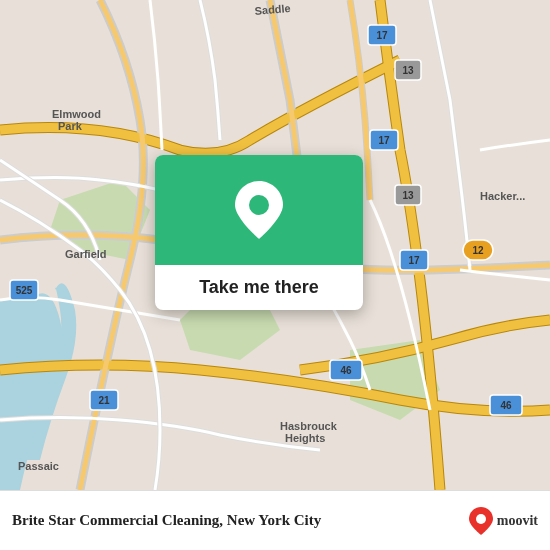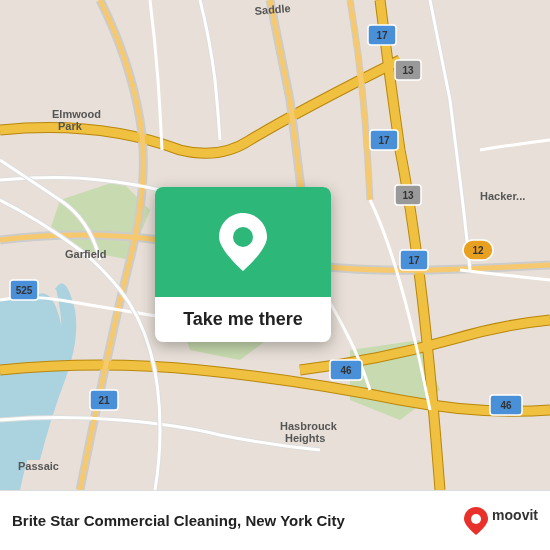--- a/index.html
+++ b/index.html
@@ -25,27 +25,26 @@
       height: 100%;
       position: absolute;
       top: 0; left: 0;
     }
 
     
     #location-card {
       position: absolute;
       top: 155px;
       left: 155px;
-      width: 176px;
+      width: 208px;
       background: white;
       border-radius: 8px;
       box-shadow: 0 4px 15px rgba(0,0,0,0.3);
       overflow: hidden;
       cursor: pointer;
-      margin-top: 32px;
     }
 
     #card-green-area {
       background: #2db87a;
       height: 110px;
       display: flex;
       align-items: center;
       justify-content: center;
       position: relative;
     }
@@ -66,20 +65,21 @@
     
     #bottom-bar {
       width: 550px;
       height: 60px;
       background: white;
       display: flex;
       align-items: center;
       padding: 0 12px;
       border-top: 1px solid #ddd;
       gap: 24px;
+      font-family: Liberation Serif, serif;
     }
 
     #attribution {
       position: absolute;
       bottom: 62px;
       left: 4px;
       font-size: 10px;
       color: #444;
       background: rgba(255,255,255,0.7);
       padding: 2px 4px;
@@ -88,20 +88,21 @@
 
     #business-name {
       font-size: 15px;
       font-weight: 600;
       color: #222;
       flex: 1;
     }
 
     #moovit-logo {
       display: flex;
+      align-items: center;
       gap: 4px;
     }
 
     .moovit-text {
       font-size: 14px;
       font-weight: bold;
       color: #333;
     }
     .road-medium { stroke: #f7c96e; stroke-width: 5; fill: none; }
     .road-minor { stroke: #ffffff; stroke-width: 3; fill: none; }

